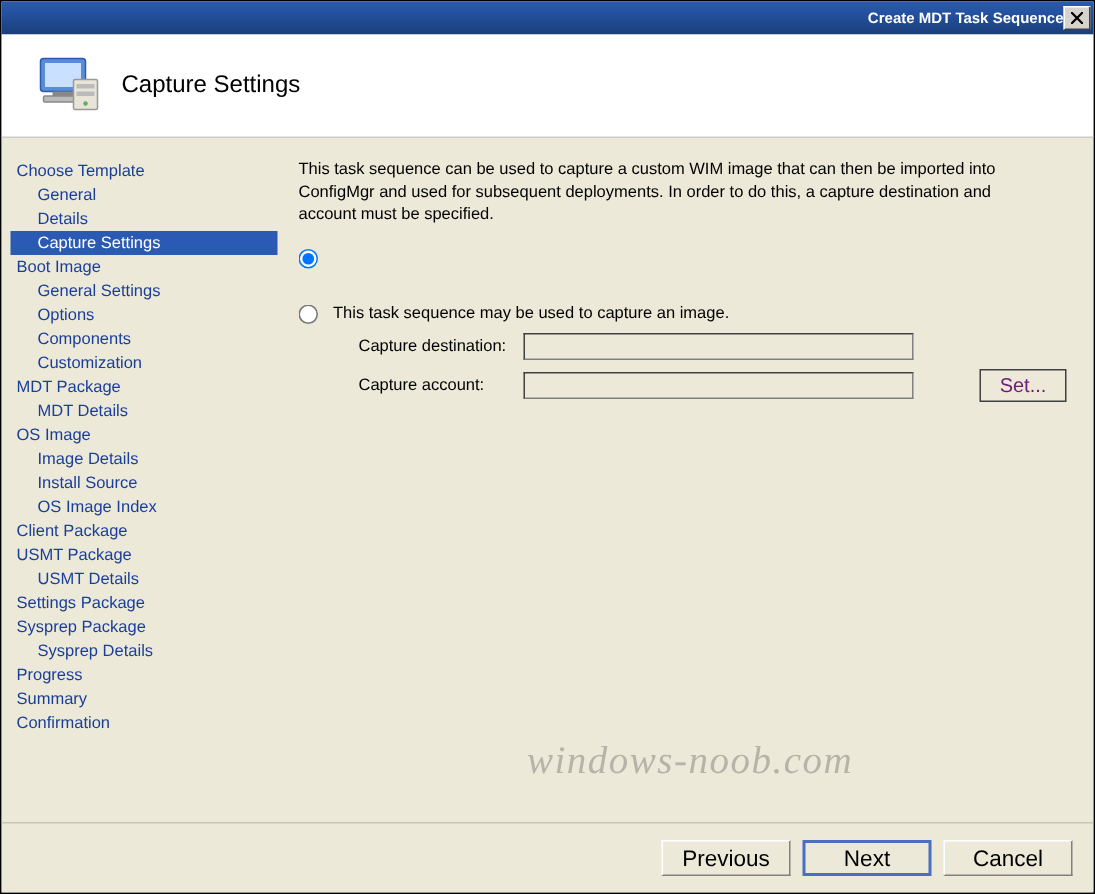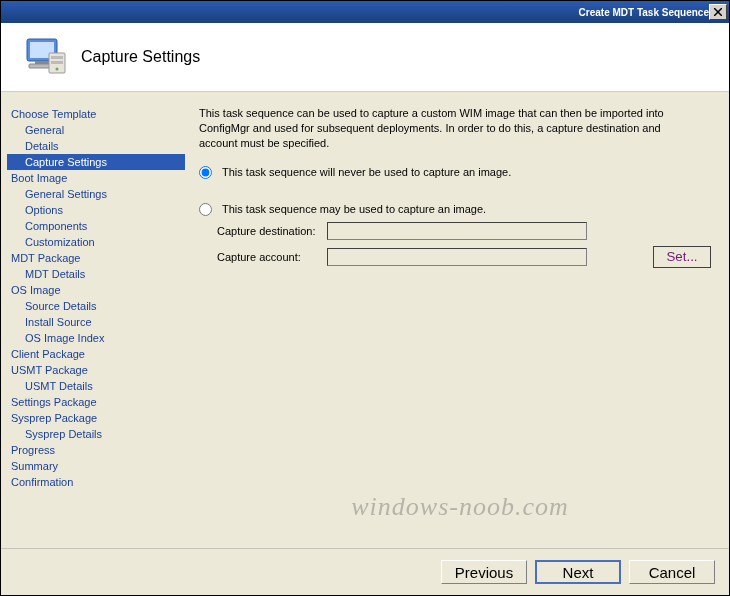--- a/index.html
+++ b/index.html
@@ -11,21 +11,21 @@
 .icon-computer{width:48px;height:48px}
 .body{flex:1;display:flex;background:#ece9d8;overflow:hidden}
 .sidebar{width:190px;padding:14px 6px 10px 6px;box-sizing:border-box;overflow:auto}
 .nav-item{padding:2px 4px;color:#1a3f99;cursor:default;white-space:nowrap}
 .nav-sub{padding-left:18px}
 .nav-item.selected{background:#2a5ab3;color:#fff}
 .main{flex:1;padding:14px 18px 10px 8px;box-sizing:border-box;position:relative;display:flex;flex-direction:column}
 .desc{color:#000;line-height:1.35;margin-bottom:7px;max-width:490px}
 .radio-row{display:flex;align-items:center;gap:10px;margin:8px 0 16px 0}
 .radio-row input{margin:0}
-.form-grid{margin-left:18px;display:grid;grid-template-columns:110px 260px 1fr;row-gap:6px;align-items:center}
+.form-grid{margin-left:40px;display:grid;grid-template-columns:110px 260px 1fr;row-gap:6px;align-items:center}
 .text-input{height:18px;border:1px solid #808080;border-top:1px solid #404040;border-left:1px solid #404040;background:#ece9d8;box-sizing:border-box;width:260px}
 .set-btn{width:58px;height:22px;margin-left:auto;border:1px solid #404040;background:#ece9d8;color:#701a75}
 .footer{height:46px;border-top:1px solid #c7c3b8;display:flex;align-items:center;justify-content:flex-end;gap:8px;padding:0 14px;background:#ece9d8}
 .footer button{width:86px;height:24px;background:#ece9d8;border:1px solid #808080;border-top-color:#fff;border-left-color:#fff;font-family:inherit;font-size:15px}
 .footer button.default{border:2px solid #4a6fbf;padding:0}
 .watermark{position:absolute;left:50%;bottom:26px;transform:translateX(-50%);font-size:26px;color:rgba(100,100,100,0.4);font-style:italic;font-family:Georgia,serif;pointer-events:none;letter-spacing:1px}
 </style>
 </head>
 <body>
 
@@ -62,40 +62,39 @@
       <div class="nav-item nav-sub">Details</div>
       <div class="nav-item nav-sub selected">Capture Settings</div>
       <div class="nav-item">Boot Image</div>
       <div class="nav-item nav-sub">General Settings</div>
       <div class="nav-item nav-sub">Options</div>
       <div class="nav-item nav-sub">Components</div>
       <div class="nav-item nav-sub">Customization</div>
       <div class="nav-item">MDT Package</div>
       <div class="nav-item nav-sub">MDT Details</div>
       <div class="nav-item">OS Image</div>
-      <div class="nav-item nav-sub">Source Details</div>
+      <div class="nav-item nav-sub">Image Details</div>
       <div class="nav-item nav-sub">Install Source</div>
       <div class="nav-item nav-sub">OS Image Index</div>
       <div class="nav-item">Client Package</div>
       <div class="nav-item">USMT Package</div>
       <div class="nav-item nav-sub">USMT Details</div>
       <div class="nav-item">Settings Package</div>
       <div class="nav-item">Sysprep Package</div>
       <div class="nav-item nav-sub">Sysprep Details</div>
       <div class="nav-item">Progress</div>
       <div class="nav-item">Summary</div>
       <div class="nav-item">Confirmation</div>
     </div>
 
     <div class="main">
       <div class="desc">This task sequence can be used to capture a custom WIM image that can then be imported into ConfigMgr and used for subsequent deployments.  In order to do this, a capture destination and account must be specified.</div>
 
       <label class="radio-row">
         <input type="radio" name="cap" checked="" style="">
-        <span>This task sequence will never be used to capture an image.</span>
       </label>
 
       <label class="radio-row" style="margin-bottom:6px">
         <input type="radio" name="cap" style="">
         <span>This task sequence may be used to capture an image.</span>
       </label>
 
       <div class="form-grid">
         <span>Capture destination:</span>
         <input class="text-input" type="text" disabled="" value="" style="">

